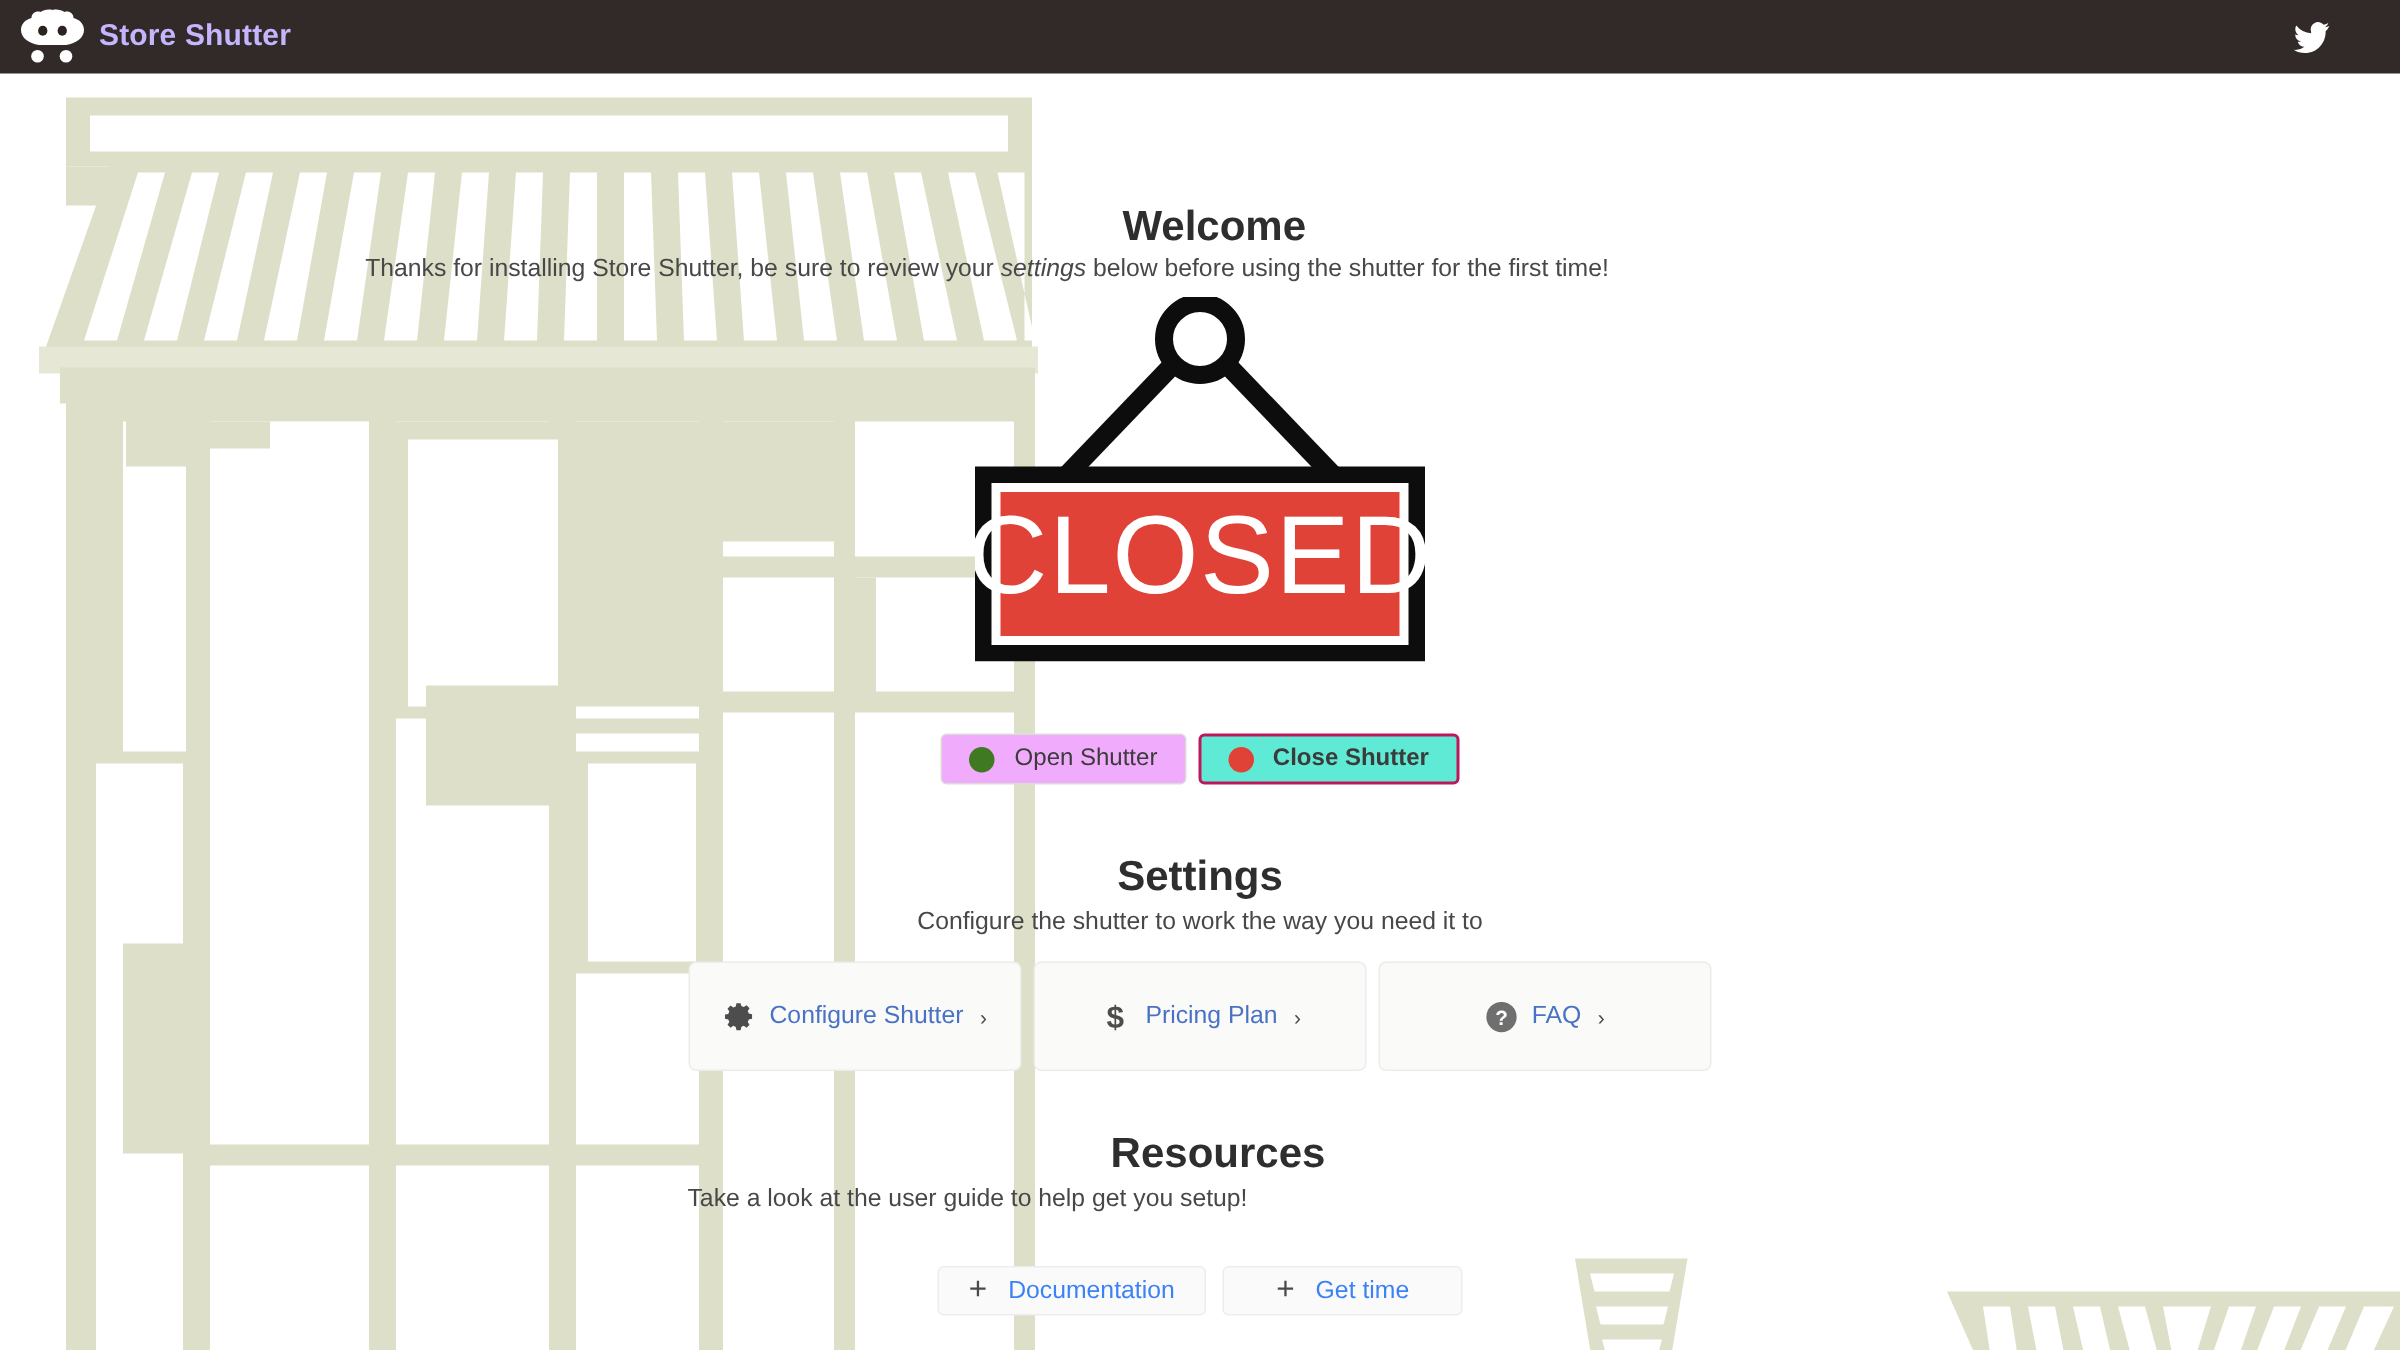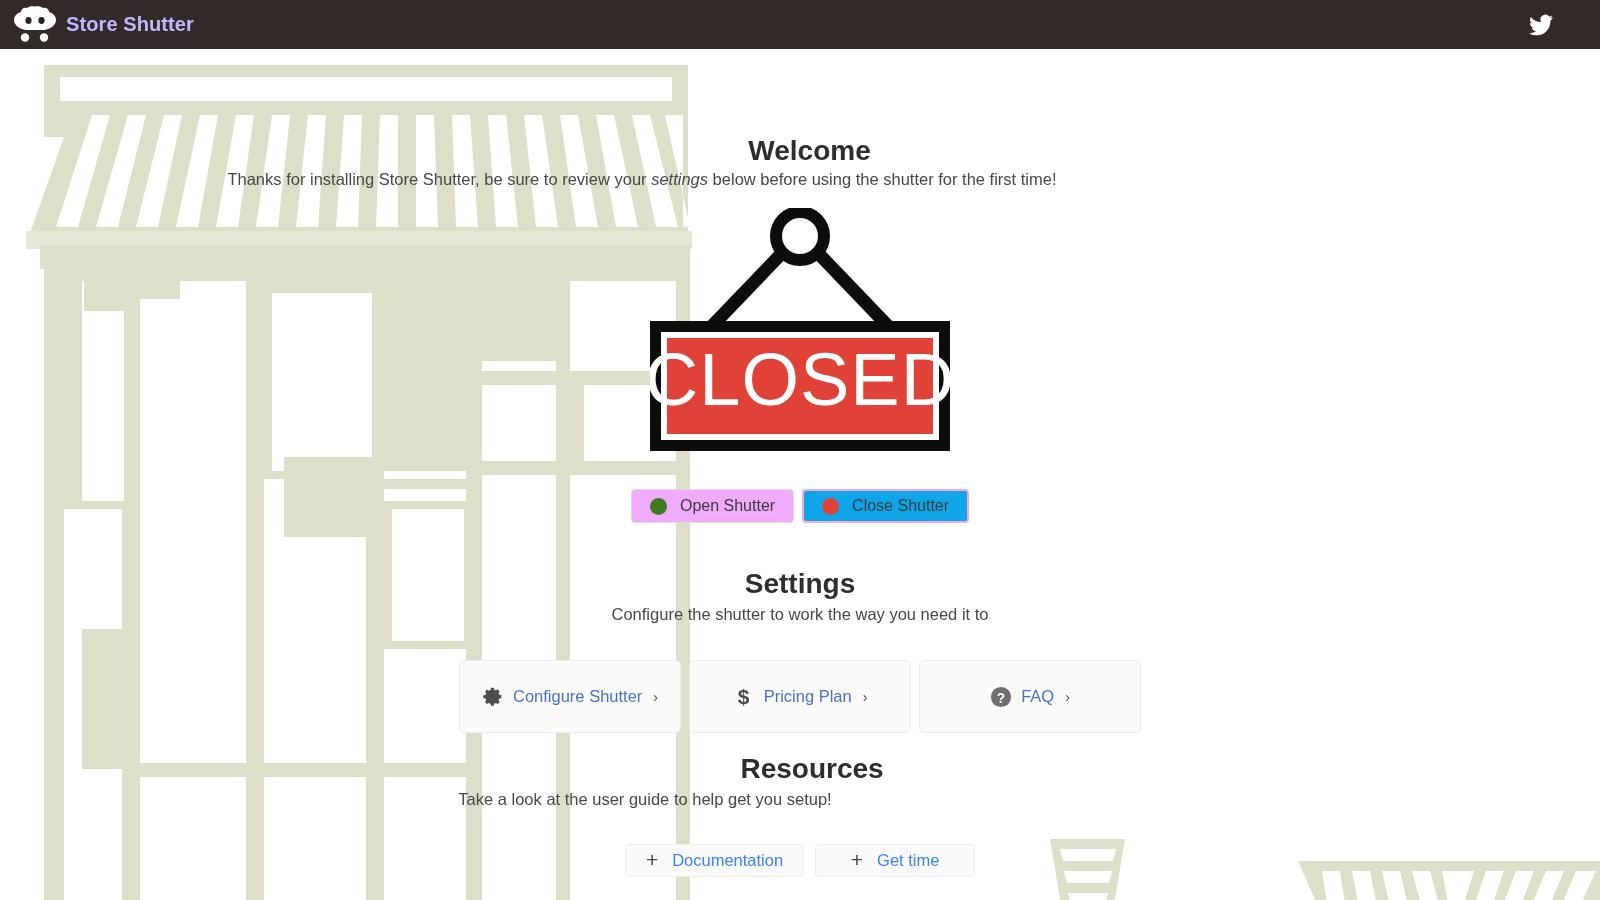--- a/index.html
+++ b/index.html
@@ -73,26 +73,26 @@
   }
   .section-sub {
     font-size: 16.5px;
     color: #484848;
     margin: 0;
     line-height: 1;
   }
   .section-sub em { font-style: italic; }
 
   #welcome-title { position: absolute; left: 0; top: 88px; width: 1600px; padding-left: 19px; }
-  #welcome-sub   { position: absolute; left: 0; top: 122px; width: 1272px; padding-left: 12px; }
+  #welcome-sub   { position: absolute; left: 16px; top: 122px; width: 1272px; padding-left: 12px; }
 
   
   .sign-wrap {
     position: absolute;
-    left: 50%; top: 159px;
+    left: 50%; top: 149px;
     transform: translateX(-50%);
     width: 300px; height: 243px;
   }
   .sign-wrap svg { display: block; }
 
   
   .shutter-row {
     position: absolute;
     left: 0; top: 440px;
     width: 1600px;
@@ -105,33 +105,34 @@
     border: 1px solid #dcdcd8;
     border-radius: 4px;
     padding: 0 18px;
     height: 34px;
     font-size: 16px;
     color: #3b3b3b;
     cursor: pointer;
     white-space: nowrap;
   }
   .shutter-btn.is-active {
-    border: 2px solid #f9a8d4;
-    background: #0ea5e9;
+    border: 2px solid #be185d;
+    background: #5eead4;
+    font-weight: bold;
   }
   .dot { width: 17px; height: 17px; border-radius: 50%; flex: 0 0 auto; }
 
   
   #settings-title { position: absolute; left: 0; top: 521px; width: 1600px; }
   #settings-sub   { position: absolute; left: 0; top: 557px; width: 1600px; }
 
   
   .cards-row {
     position: absolute;
-    left: 0; top: 611px;
+    left: 0; top: 592px;
     width: 1600px;
     display: flex; justify-content: center; align-items: stretch;
     gap: 8px;
   }
   .card {
     width: 222px; height: 73px;
     background: #fafaf9;
     border: 1px solid #ececea;
     border-radius: 5px;
     display: flex; align-items: center; justify-content: center;

